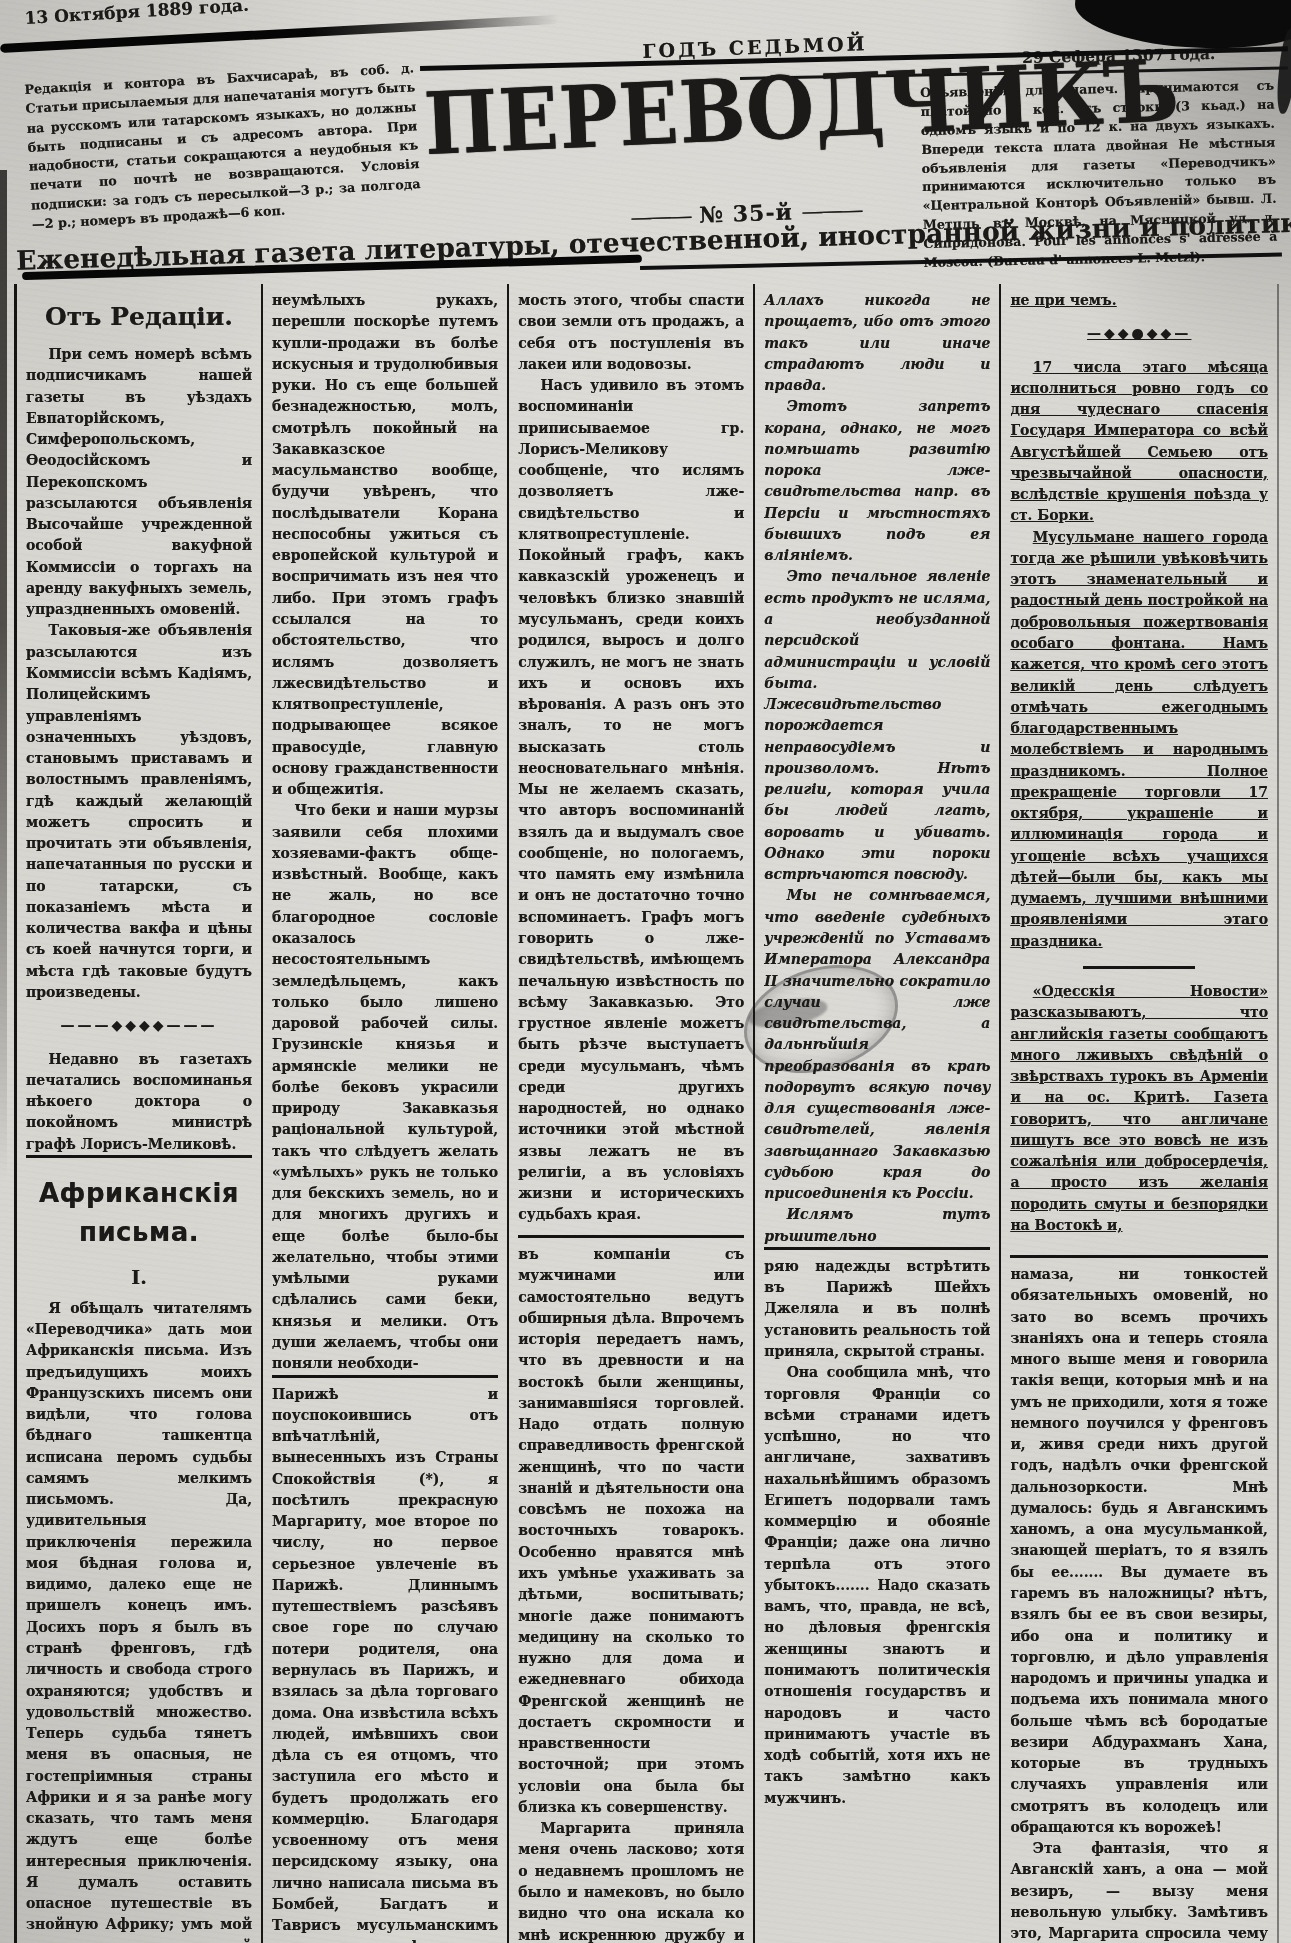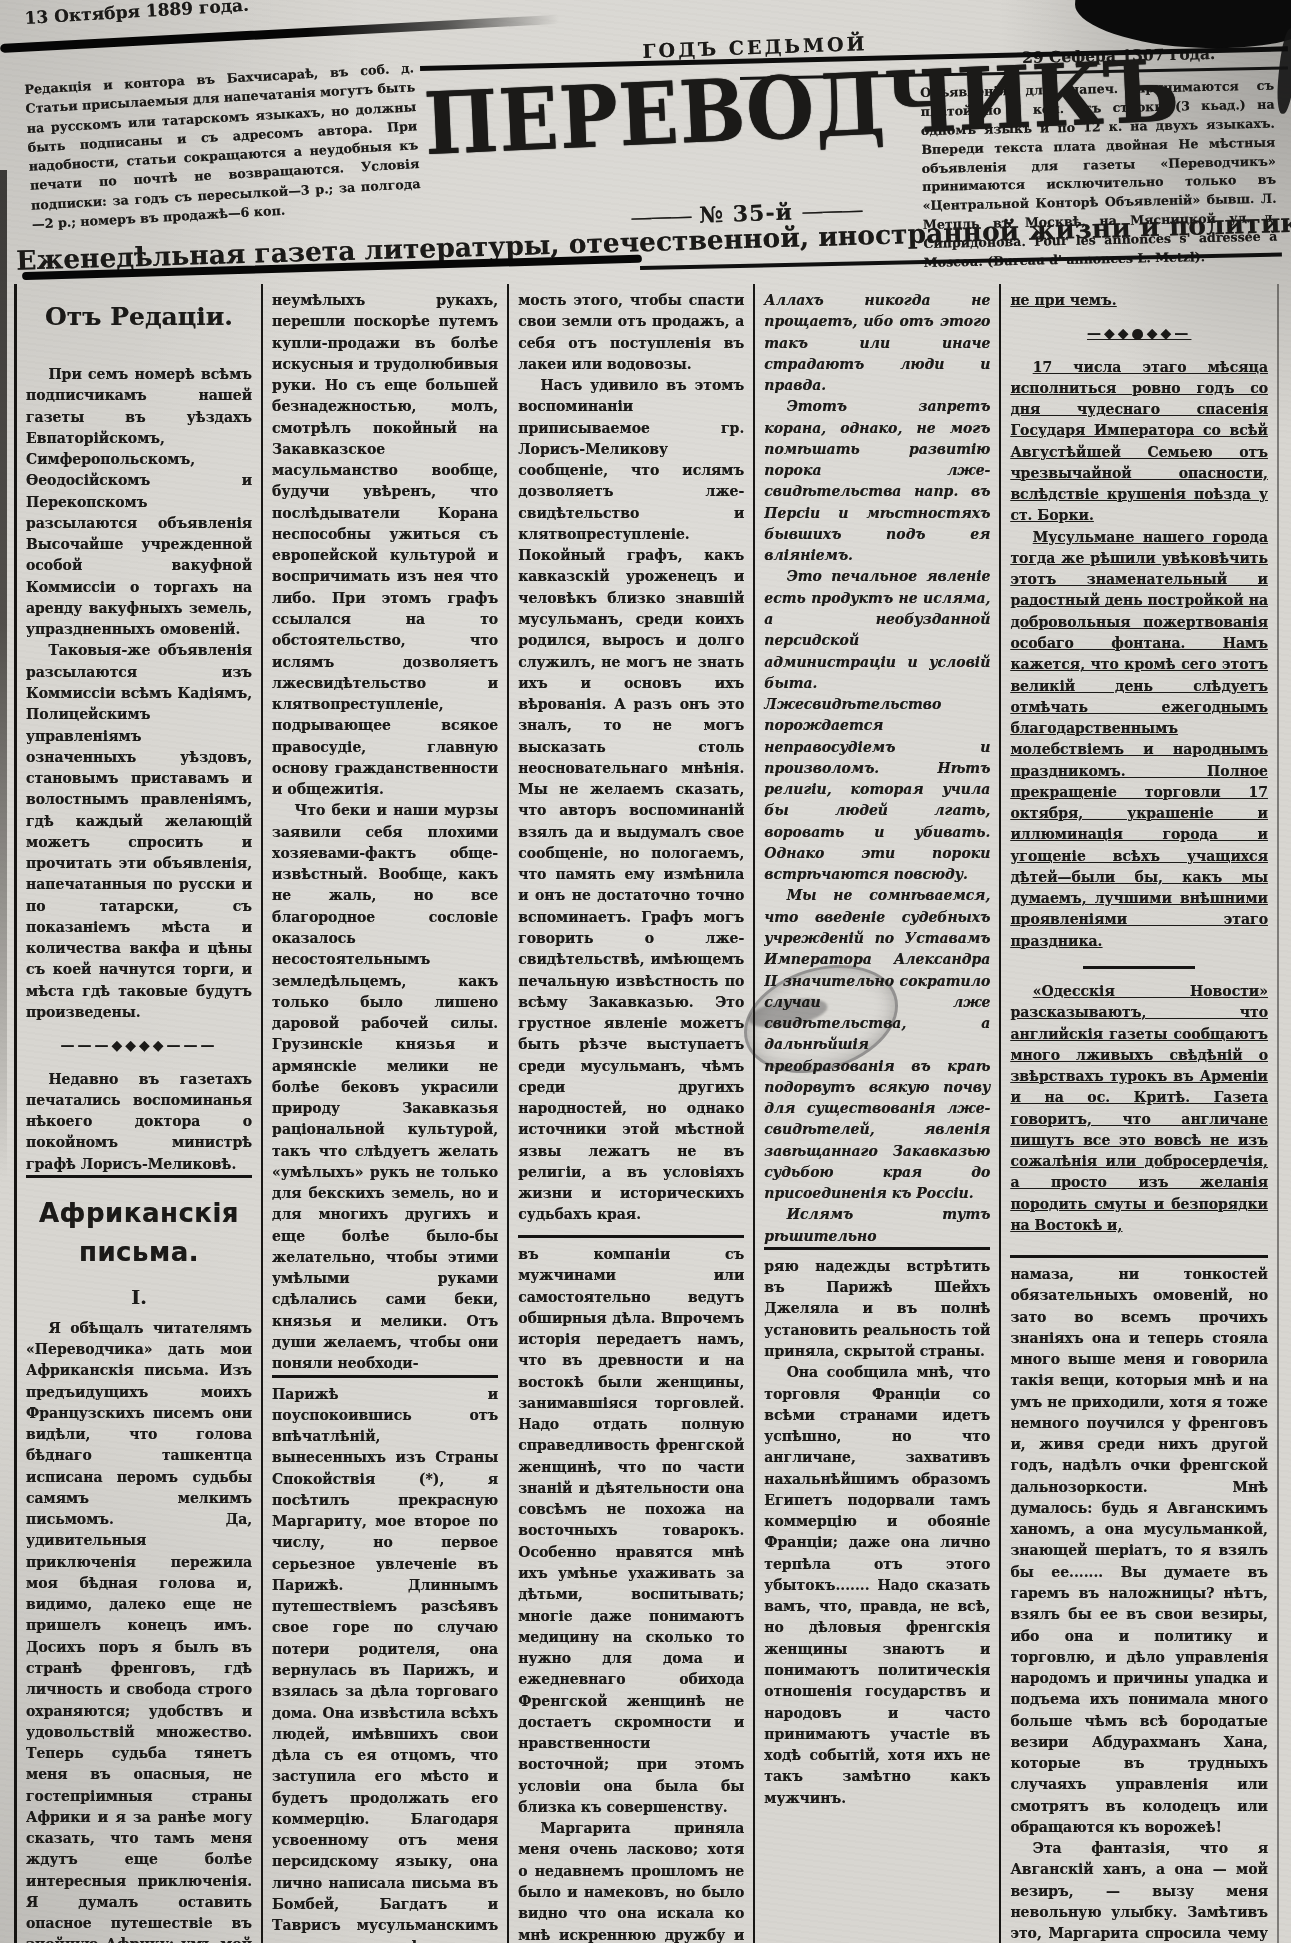--- a/index.html
+++ b/index.html
@@ -56,21 +56,21 @@
   
   .columns{position:absolute;left:14px;right:12px;top:284px;bottom:0;display:grid;
     grid-template-columns:1fr 1fr 1fr 1fr 1.12fr;border-left:3px solid #151412;border-right:2px solid rgba(20,18,16,.45);}
   .col{border-right:2.5px solid #171614;padding:0 9px;overflow:hidden;font-size:14px;line-height:1.52;
     font-weight:700;text-align:justify;}
   .col:last-child{border-right:none;}
   .sec.top{padding-top:6px;}
   .sec.bottom{border-top:3px solid #141312;padding-top:6px;}
 
   .blk{margin:0;}
-  .heading-serif{font-family:"DejaVu Serif",serif;font-weight:700;font-size:25px;text-align:center;margin:8px 0 28px;}
+  .heading-serif{font-family:"DejaVu Serif",serif;font-weight:700;font-size:25px;text-align:center;margin:8px 0 8px;}
   .heading-sans{font-family:"DejaVu Sans",sans-serif;font-weight:700;font-size:26px;text-align:center;margin:10px 0 10px;letter-spacing:.5px;}
   .roman{text-align:center;font-size:19px;font-weight:700;margin:2px 0 6px;}
   .para{text-indent:1.6em;}
   .para-cont{text-indent:0;}
   .ornament{font-family:"DejaVu Sans",sans-serif;text-align:center;font-size:14px;letter-spacing:3px;margin:12px 0;text-indent:0;}
   .subrule{width:112px;height:0;border-top:3px solid #161514;margin:14px auto 12px;}
 </style>
 </head>
 <body>
 

